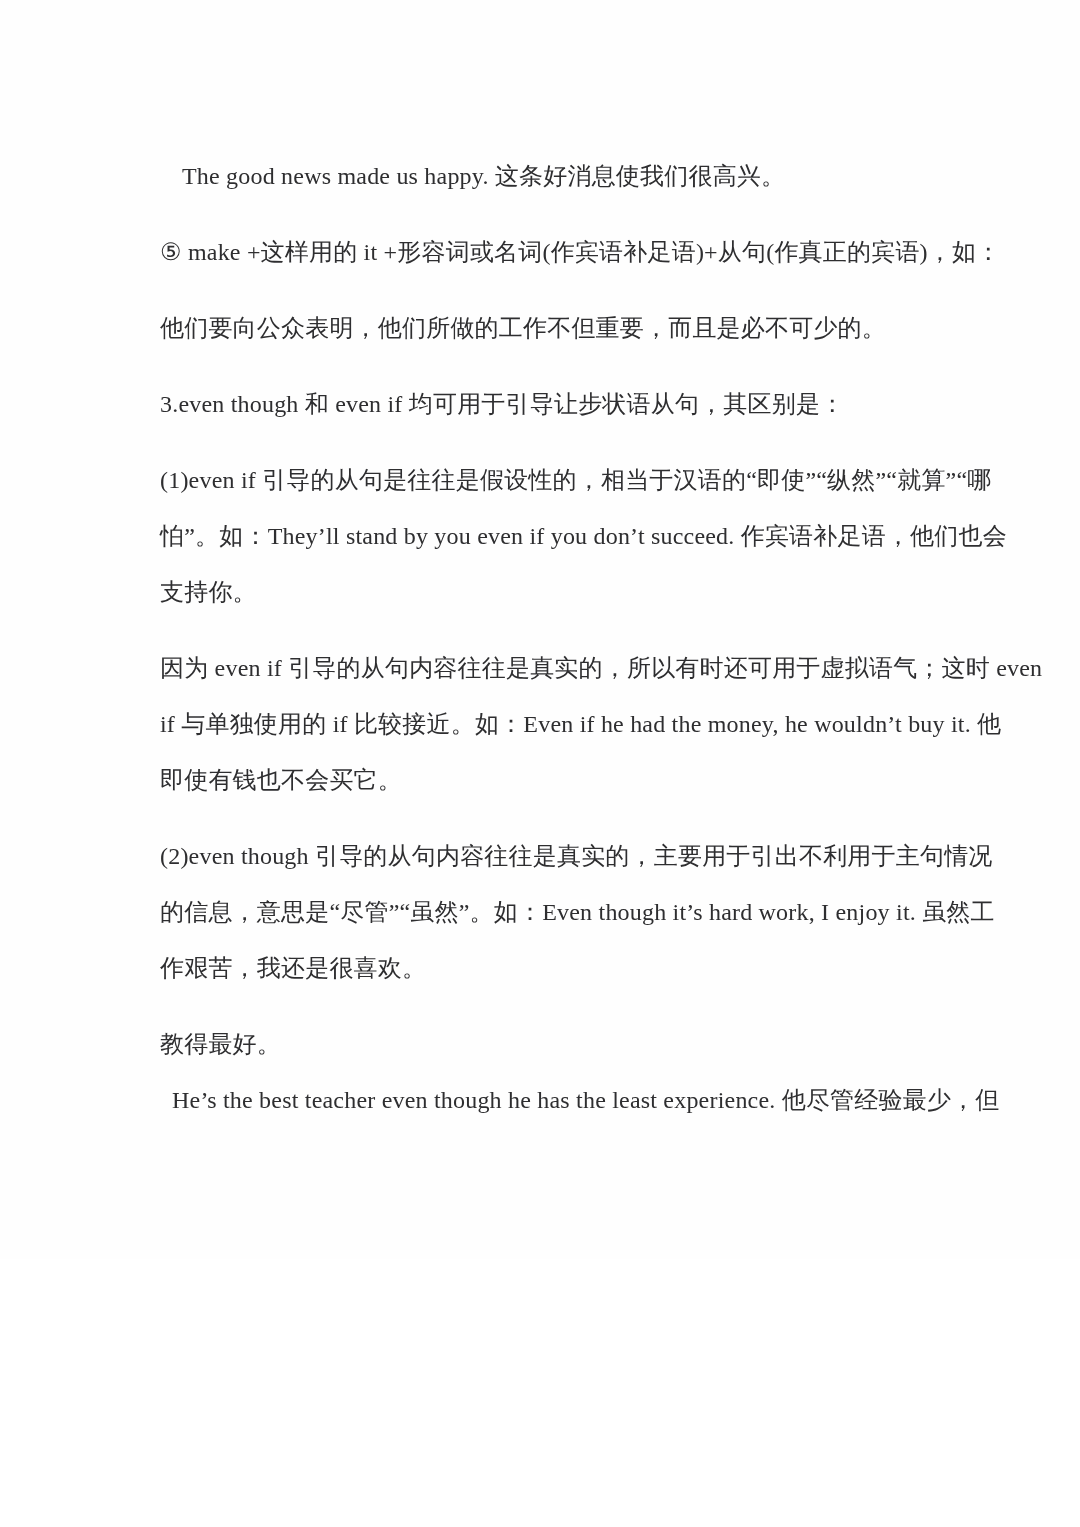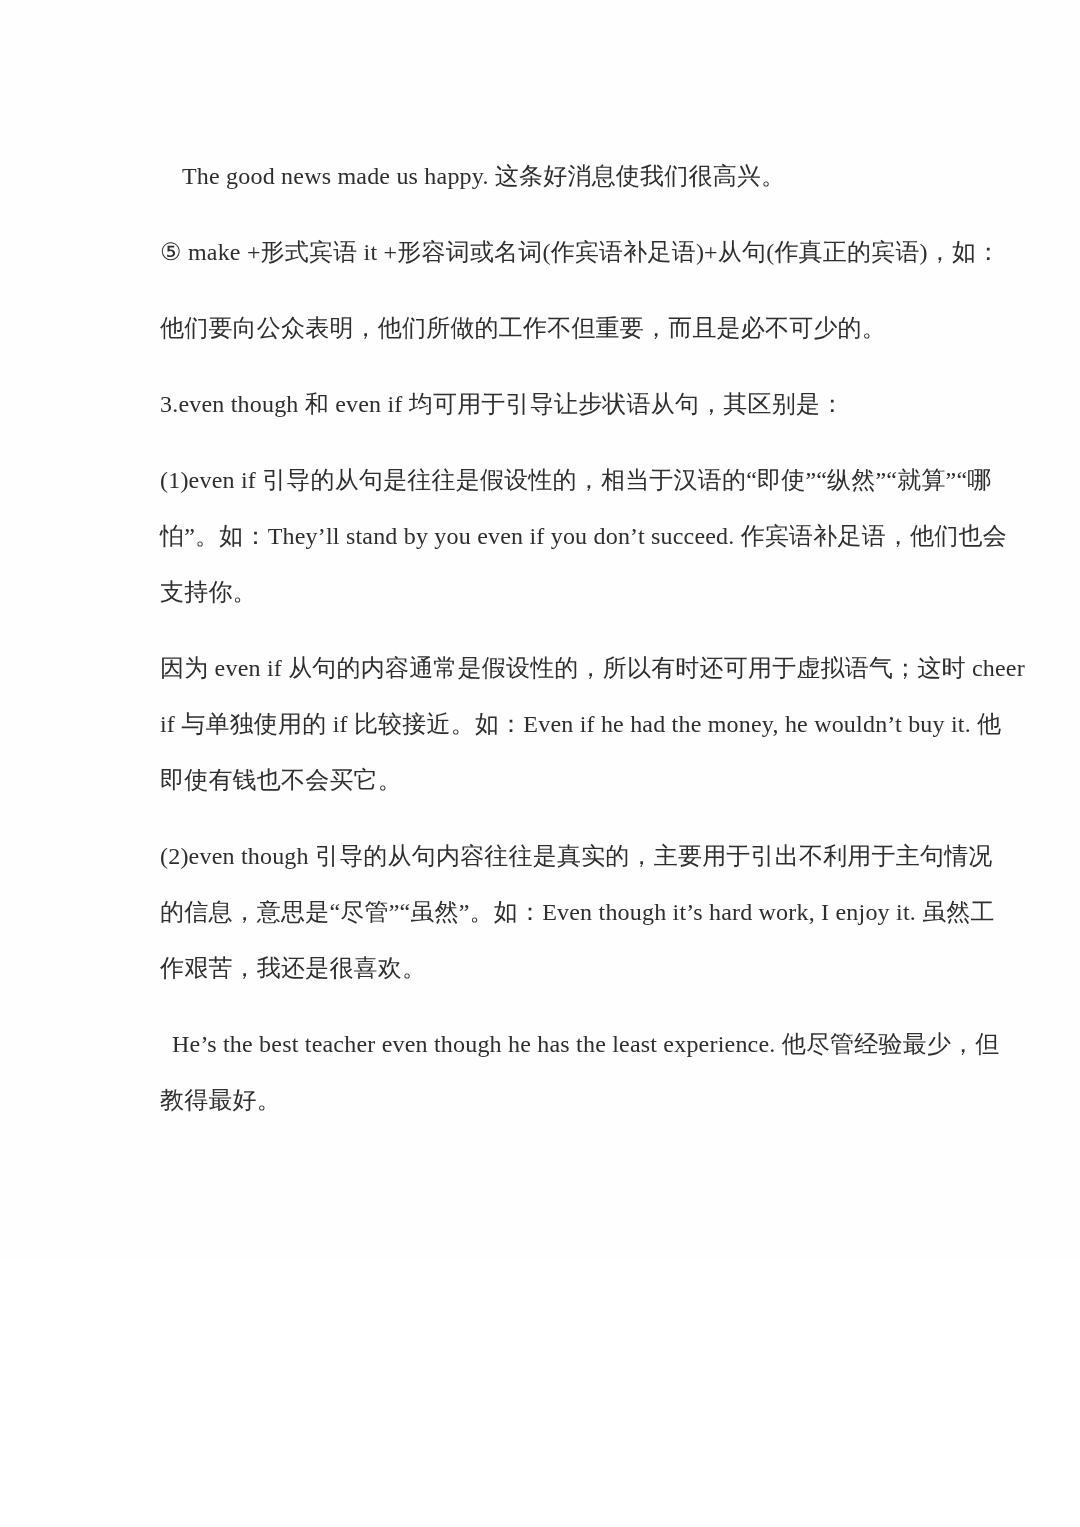--- a/index.html
+++ b/index.html
@@ -71,46 +71,46 @@
 <body>
 
 <div class="page">
 
   <main class="content">
 
   <div class="para">
         <div class="line" style="padding-left: 22px;">The good news made us happy. 这条好消息使我们很高兴。</div>
       </div>
       <div class="para">
-        <div class="line">⑤ make +形式宾语 it +形容词或名词(作宾语补足语)+从句(作真正的宾语)，如：</div>
+        <div class="line">⑤ make +这样用的 it +形容词或名词(作宾语补足语)+从句(作真正的宾语)，如：</div>
       </div>
       <div class="para">
         <div class="line">他们要向公众表明，他们所做的工作不但重要，而且是必不可少的。</div>
       </div>
       <div class="para">
         <div class="line">3.even though 和 even if 均可用于引导让步状语从句，其区别是：</div>
       </div>
       <div class="para">
         <div class="line">(1)even if 引导的从句是往往是假设性的，相当于汉语的“即使”“纵然”“就算”“哪</div>
         <div class="line">怕”。如：They’ll stand by you even if you don’t succeed. 作宾语补足语，他们也会</div>
         <div class="line">支持你。</div>
       </div>
       <div class="para">
-        <div class="line">因为 even if 从句的内容通常是假设性的，所以有时还可用于虚拟语气；这时 cheer</div>
+        <div class="line">因为 even if 引导的从句内容往往是真实的，所以有时还可用于虚拟语气；这时 even</div>
         <div class="line">if 与单独使用的 if 比较接近。如：Even if he had the money, he wouldn’t buy it. 他</div>
         <div class="line">即使有钱也不会买它。</div>
       </div>
       <div class="para">
         <div class="line">(2)even though 引导的从句内容往往是真实的，主要用于引出不利用于主句情况</div>
         <div class="line">的信息，意思是“尽管”“虽然”。如：Even though it’s hard work, I enjoy it. 虽然工</div>
         <div class="line">作艰苦，我还是很喜欢。</div>
       </div>
       <div class="para">
+        <div class="line">教得最好。</div>
         <div class="line" style="padding-left: 12px;">He’s the best teacher even though he has the least experience. 他尽管经验最少，但</div>
-        <div class="line">教得最好。</div>
       </div>
     </main>
 
   <span class="footer-left">公众号：初中分会  351</span>
 
   <div class="footer-center">
     <span class="watermark">公众号：初中分会</span>
     <span class="page-number">34/35</span>
   </div>
 

